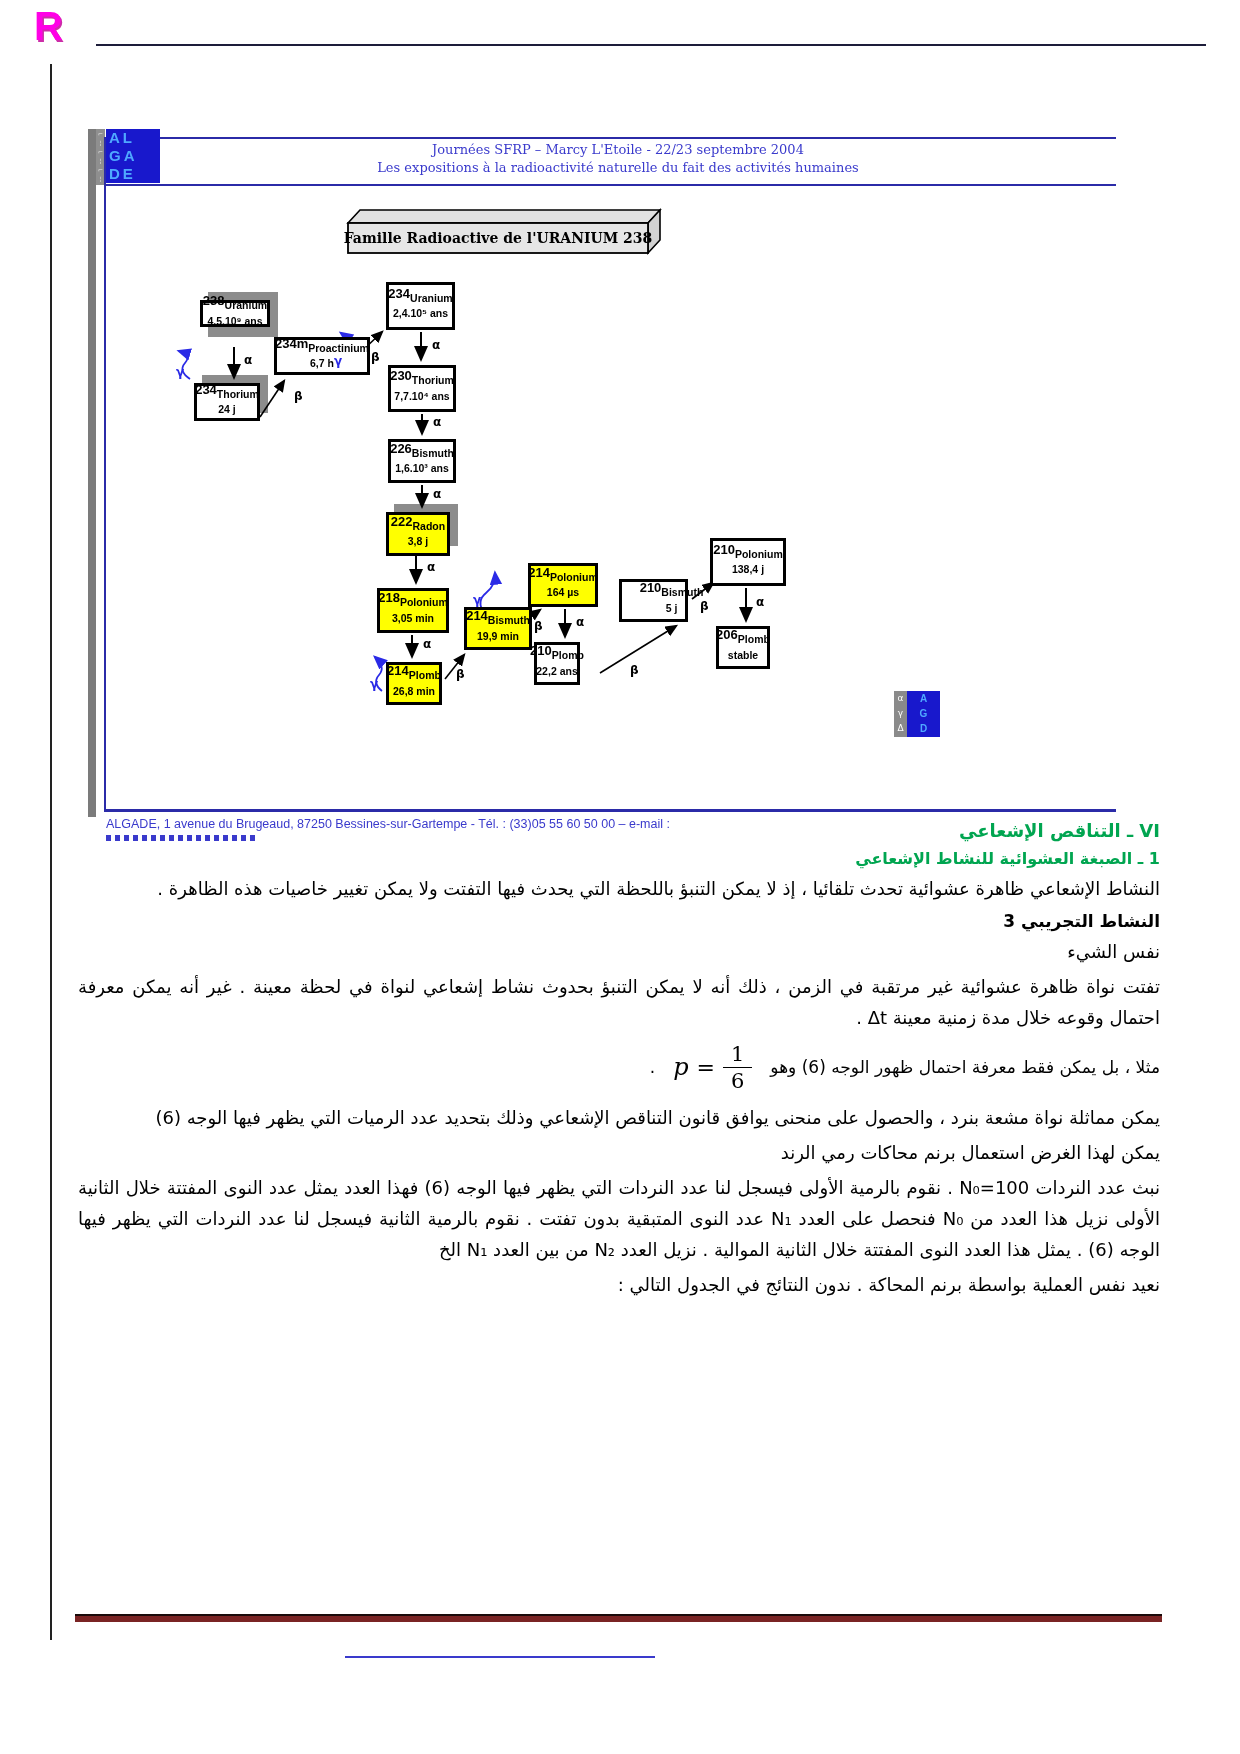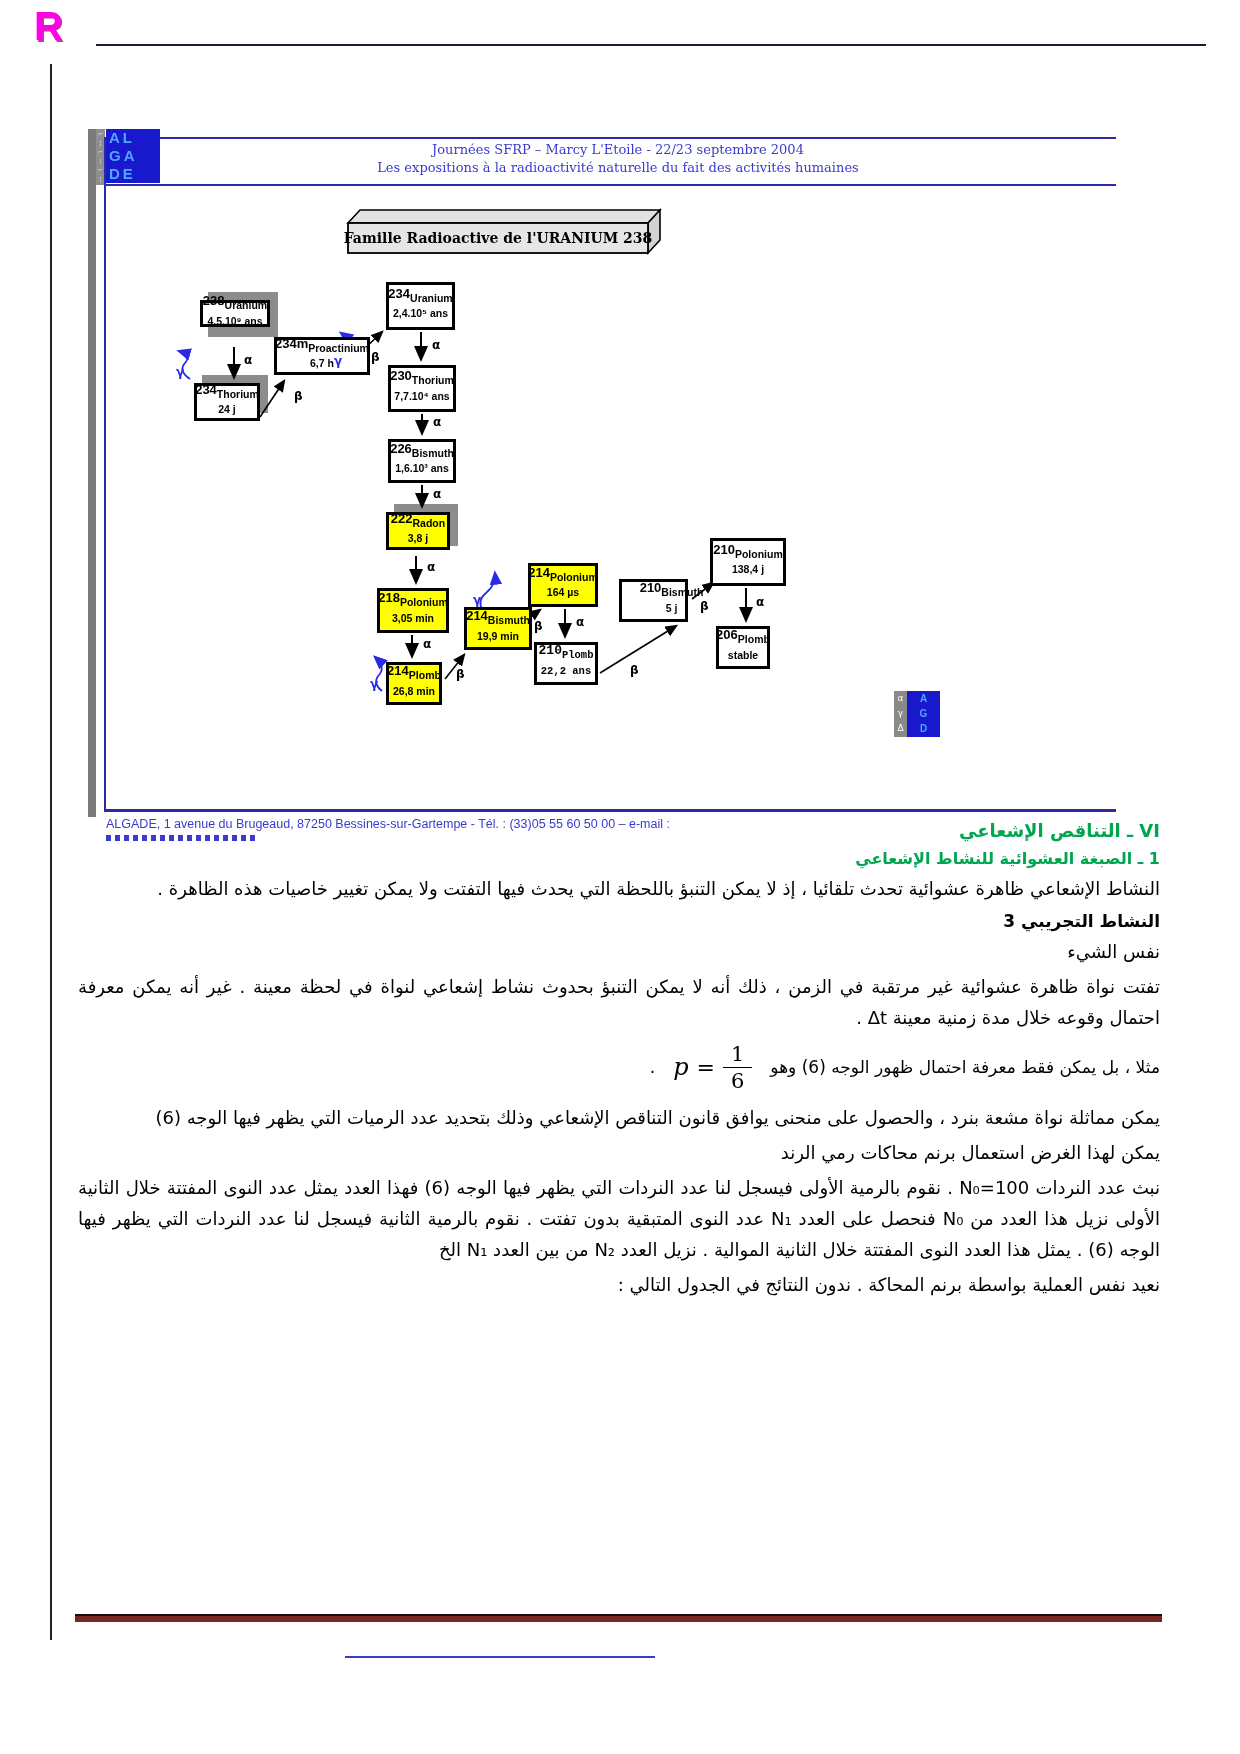--- a/index.html
+++ b/index.html
@@ -158,41 +158,41 @@
       <div>2,4.10⁵ ans</div>
     </div>
     <div class="nbox" style="left:300px;top:238px;width:68px;height:47px;">
       <div><sup>230</sup><span>Thorium</span></div>
       <div>7,7.10⁴ ans</div>
     </div>
     <div class="nbox" style="left:300px;top:312px;width:68px;height:44px;">
       <div><sup>226</sup><span>Bismuth</span></div>
       <div>1,6.10³ ans</div>
     </div>
-    <div class="nbox yellow" style="left:298px;top:385px;width:64px;height:38px;">
+    <div class="nbox yellow" style="left:298px;top:385px;width:64px;height:44px;">
       <div><sup>222</sup><span>Radon</span></div>
       <div>3,8 j</div>
     </div>
     <div class="nbox yellow" style="left:289px;top:461px;width:72px;height:45px;">
       <div><sup>218</sup><span>Polonium</span></div>
       <div>3,05 min</div>
     </div>
     <div class="nbox yellow" style="left:298px;top:535px;width:56px;height:43px;">
       <div><sup>214</sup><span>Plomb</span></div>
       <div>26,8 min</div>
     </div>
     <div class="nbox yellow" style="left:376px;top:480px;width:68px;height:43px;">
       <div><sup>214</sup><span>Bismuth</span></div>
       <div>19,9 min</div>
     </div>
     <div class="nbox yellow" style="left:440px;top:436px;width:70px;height:44px;">
       <div><sup>214</sup><span>Polonium</span></div>
       <div>164 µs</div>
     </div>
-    <div class="nbox" style="left:446px;top:515px;width:64px;height:43px;font-family:Liberation Mono, monospace;">
+    <div class="nbox" style="left:446px;top:515px;width:46px;height:43px;">
       <div><sup>210</sup><span>Plomb</span></div>
       <div>22,2 ans</div>
     </div>
     <div class="nbox" style="left:531px;top:452px;width:69px;height:43px;padding-left:36px;">
       <div><sup>210</sup><span>Bismuth</span></div>
       <div>5 j</div>
     </div>
     <div class="nbox" style="left:622px;top:411px;width:76px;height:48px;">
       <div><sup>210</sup><span>Polonium</span></div>
       <div>138,4 j</div>

